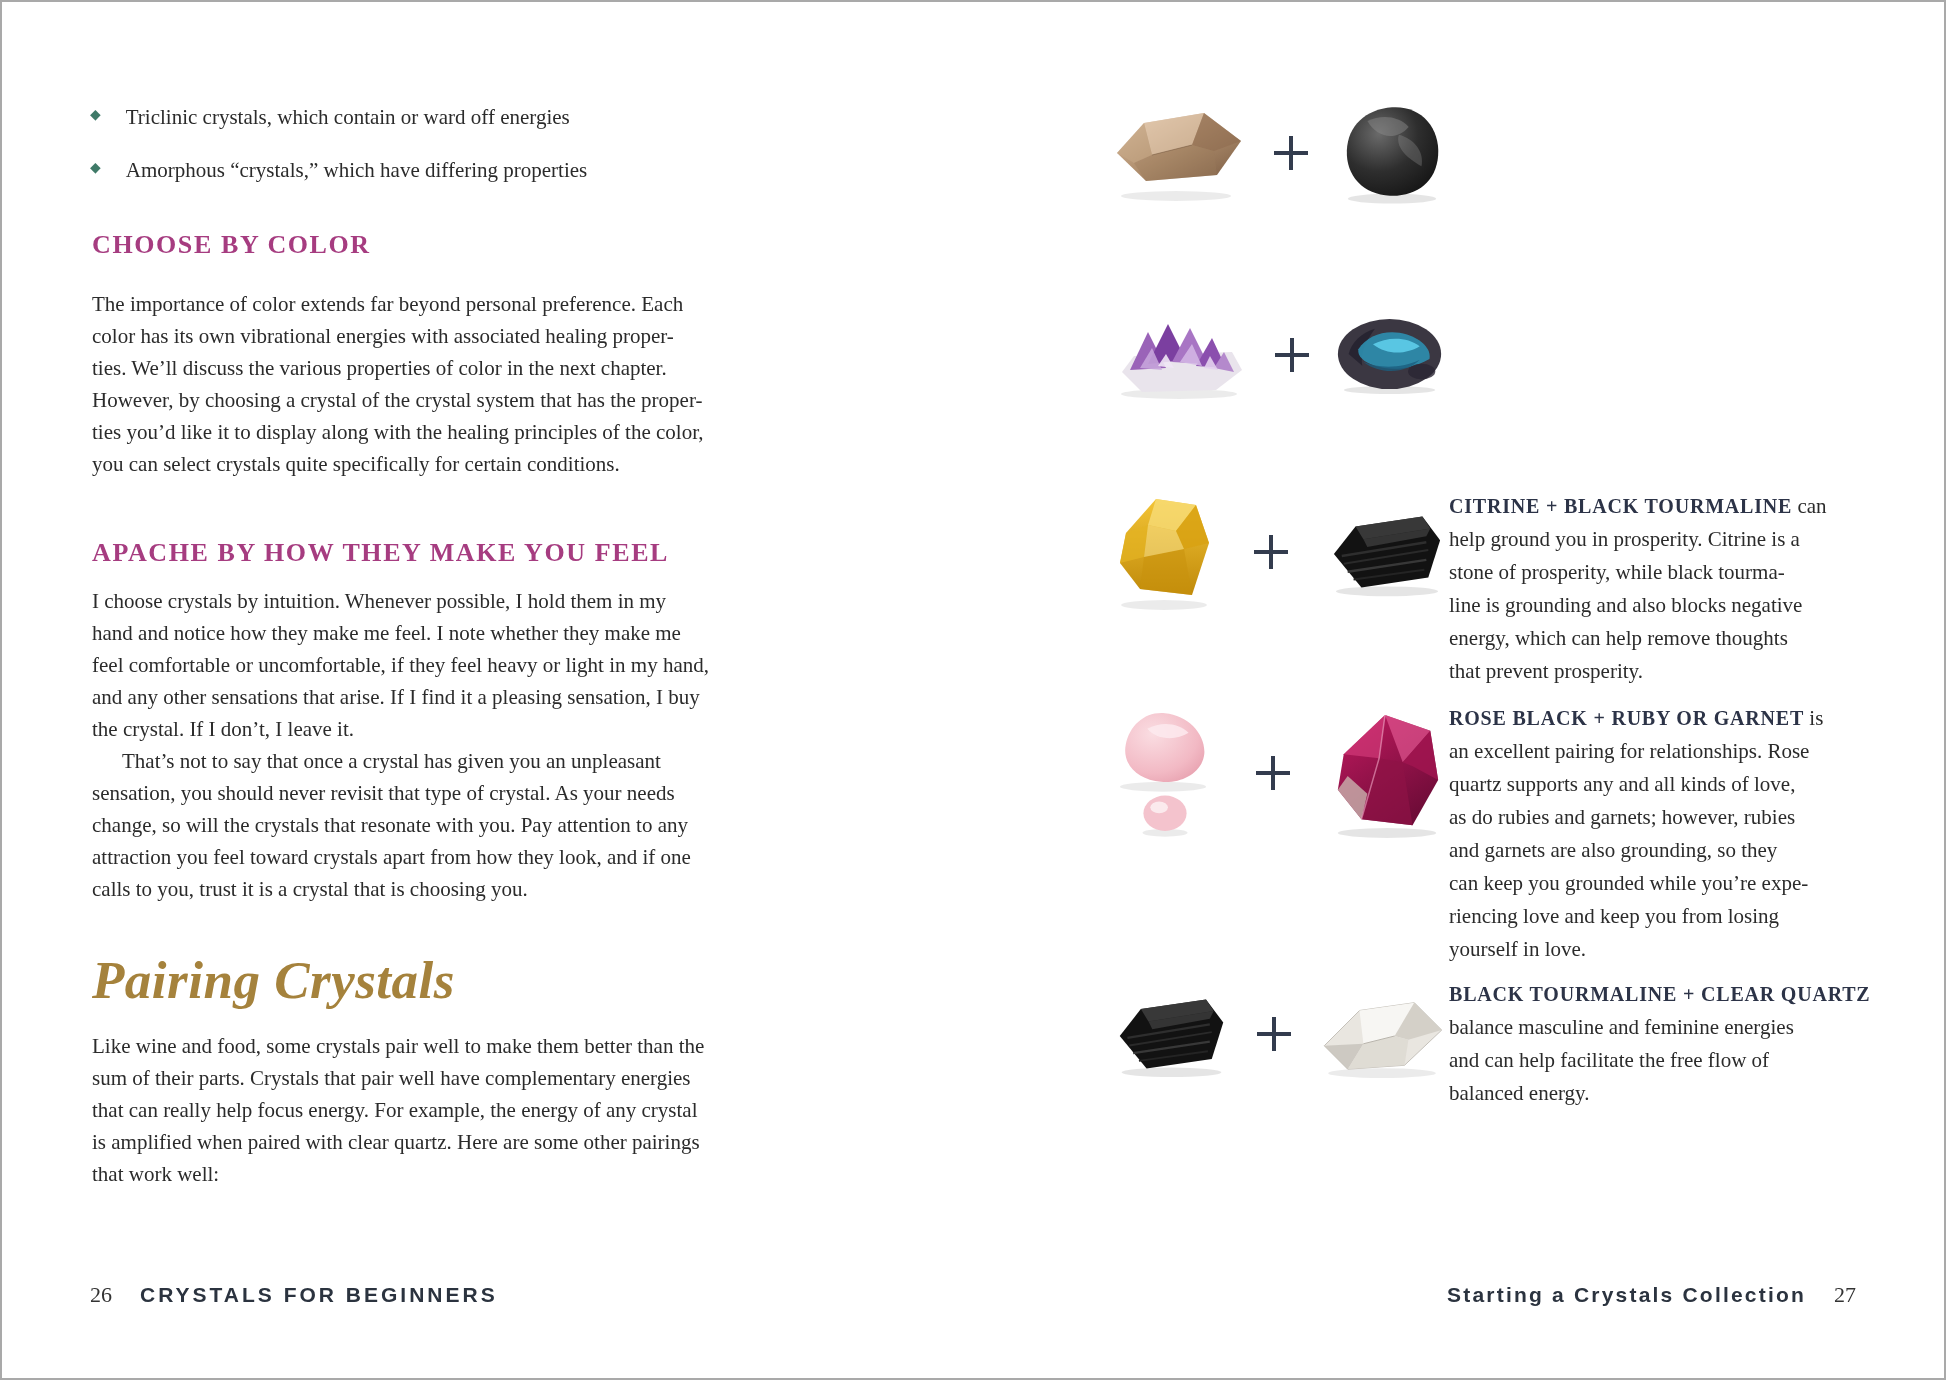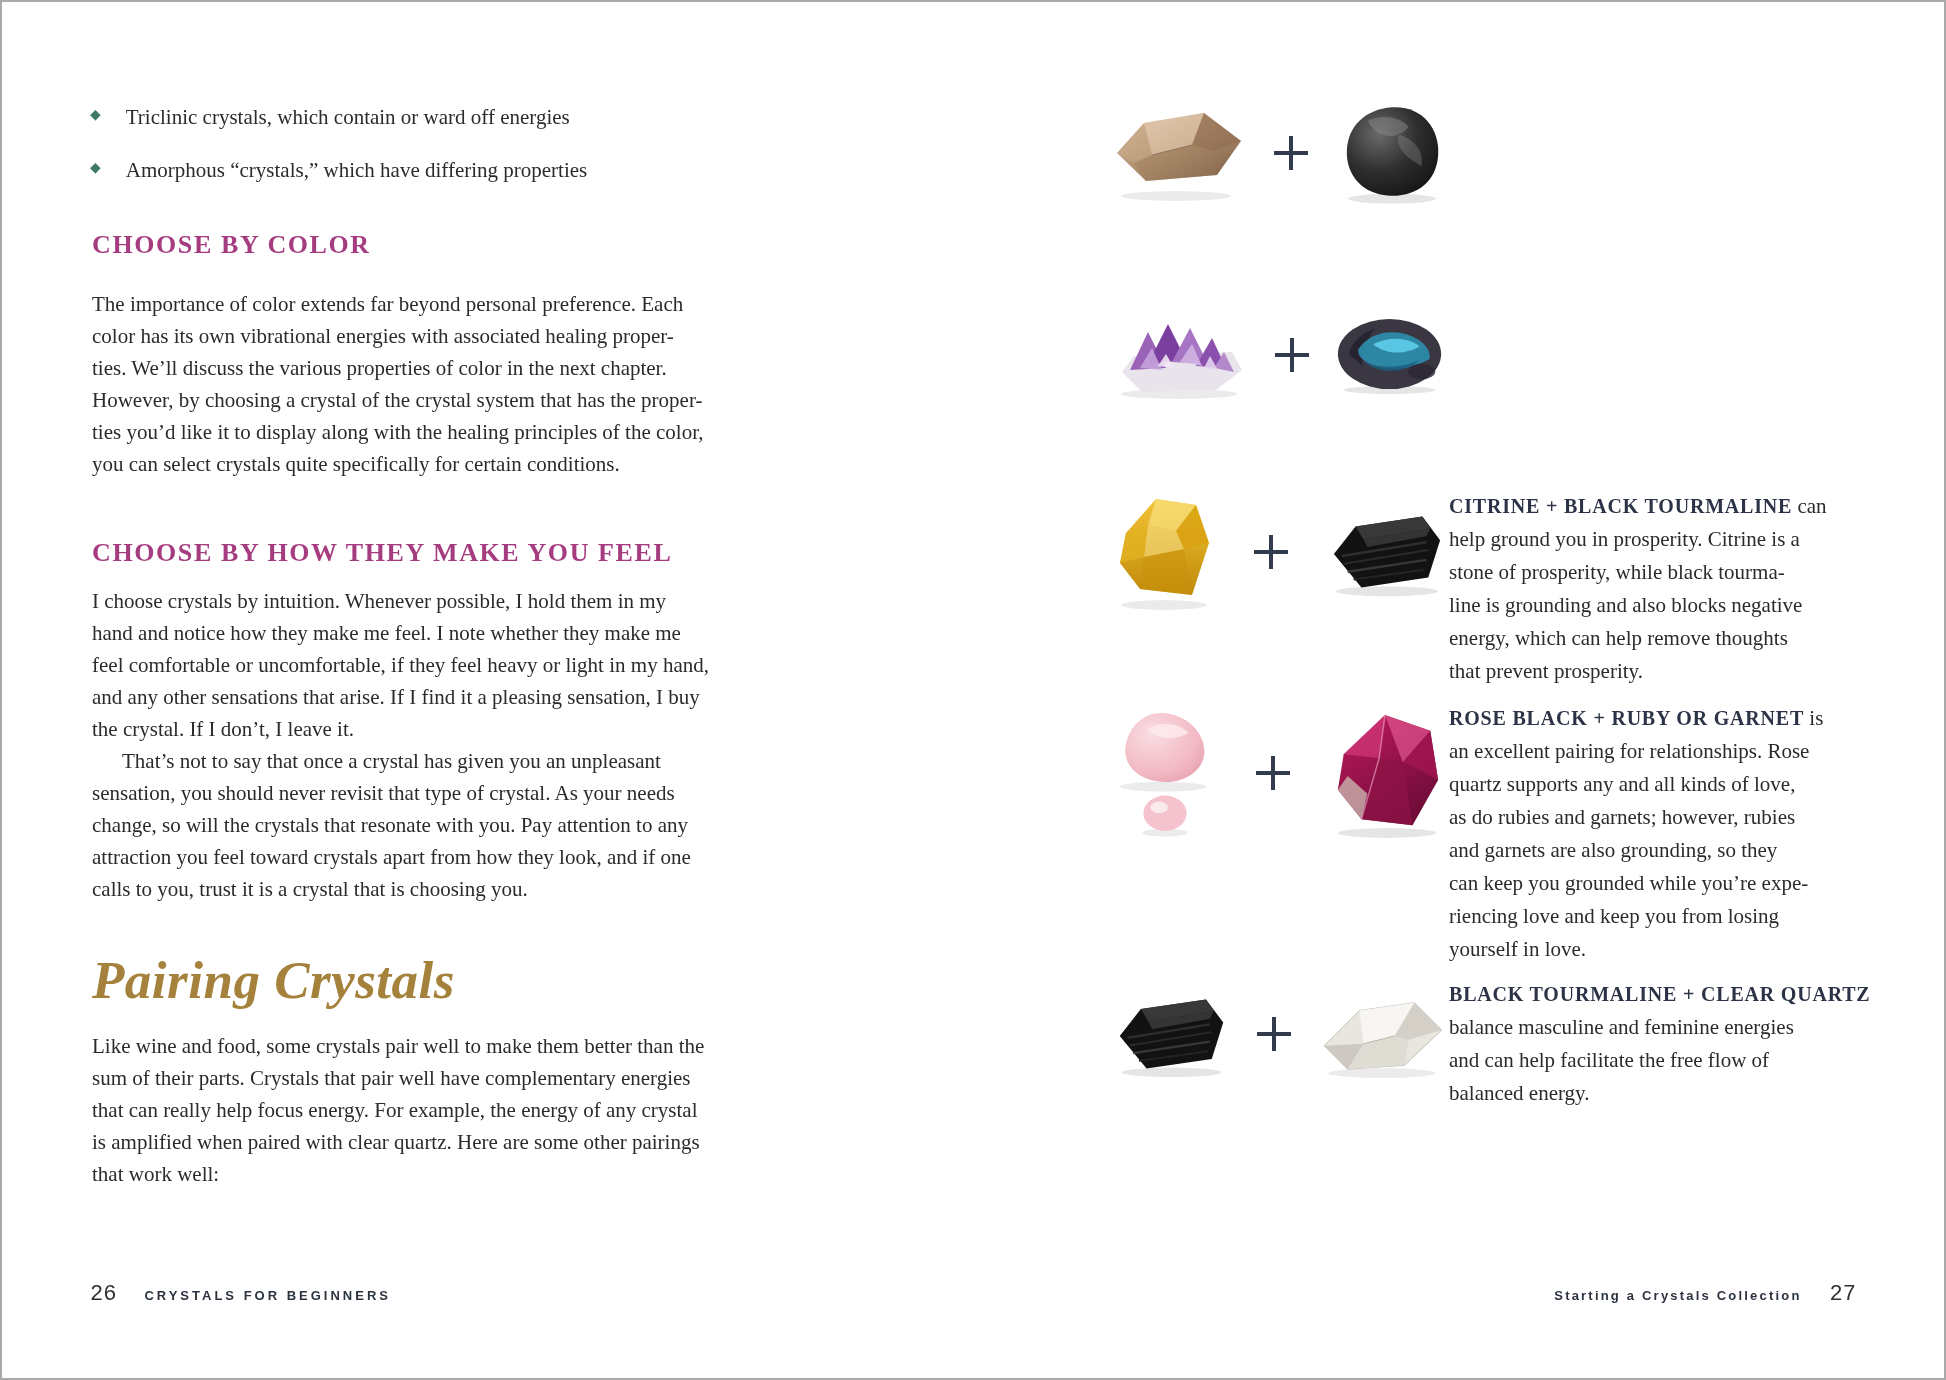--- a/index.html
+++ b/index.html
@@ -35,23 +35,23 @@
   .chapter-heading{
     position:absolute;left:90px;top:948px;margin:0;
     font-size:53px;font-style:italic;font-weight:bold;
     color:#a5823c;letter-spacing:0.5px;
   }
   .p-pairing{top:1028px;}
   
   .footer{position:absolute;top:1280px;display:flex;align-items:baseline;gap:28px;}
   .footer-left{left:88px;}
   .footer-right{right:88px;}
-  .page-num{font-size:22px;color:#333;font-family:Liberation Mono, monospace;}
+  .page-num{font-size:22px;color:#333;font-family:Liberation Serif, serif;}
   .running-title{
-    font-family:"Liberation Sans",sans-serif;font-size:13px;
+    font-family:"Liberation Sans",sans-serif;font-size:21px;
     letter-spacing:3px;font-weight:bold;color:#2b333f;
   }
   .running-title.mixed{letter-spacing:2.2px;}
   
   .pair-figure{
     position:absolute;left:1112px;width:332px;
     display:flex;align-items:center;justify-content:space-between;
   }
   .fig-e1{top:92px;height:118px;}
   .fig-e2{top:305px;height:95px;}
@@ -91,21 +91,21 @@
   </ul>
 
   <h2 class="sub-heading h-color">CHOOSE BY COLOR</h2>
   <p class="body-para p-color">The importance of color extends far beyond personal preference. Each
 color has its own vibrational energies with associated healing proper-
 ties. We’ll discuss the various properties of color in the next chapter.
 However, by choosing a crystal of the crystal system that has the proper-
 ties you’d like it to display along with the healing principles of the color,
 you can select crystals quite specifically for certain conditions.</p>
 
-  <h2 class="sub-heading h-feel">CHOOSE BY HOW THEY MAKE YOU FEEL</h2>
+  <h2 class="sub-heading h-feel">APACHE BY HOW THEY MAKE YOU FEEL</h2>
   <p class="body-para p-feel1">I choose crystals by intuition. Whenever possible, I hold them in my
 hand and notice how they make me feel. I note whether they make me
 feel comfortable or uncomfortable, if they feel heavy or light in my hand,
 and any other sensations that arise. If I find it a pleasing sensation, I buy
 the crystal. If I don’t, I leave it.</p>
   <p class="body-para p-feel2">That’s not to say that once a crystal has given you an unpleasant
 sensation, you should never revisit that type of crystal. As your needs
 change, so will the crystals that resonate with you. Pay attention to any
 attraction you feel toward crystals apart from how they look, and if one
 calls to you, trust it is a crystal that is choosing you.</p>

